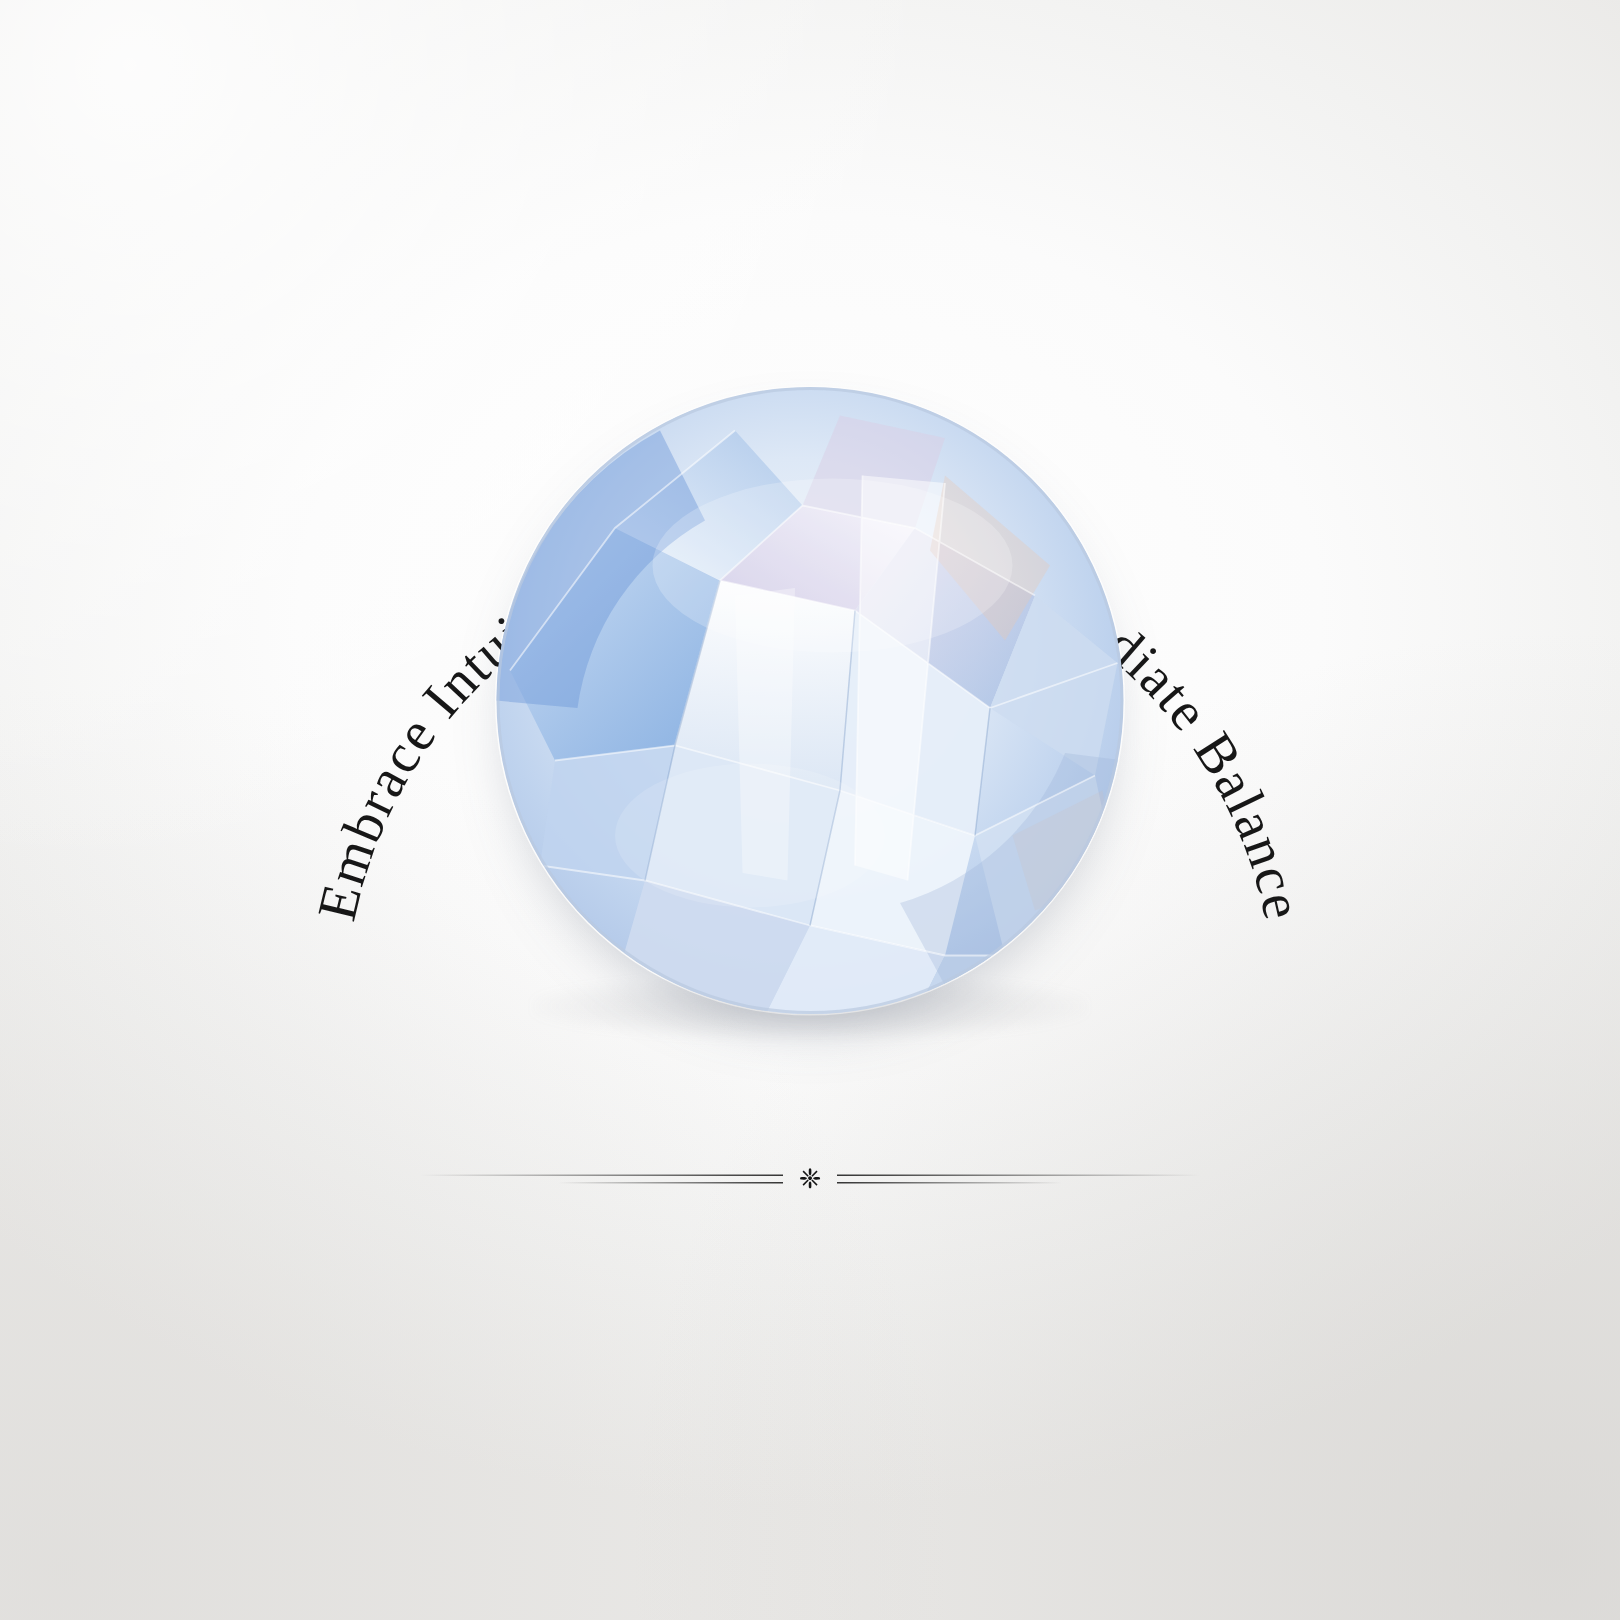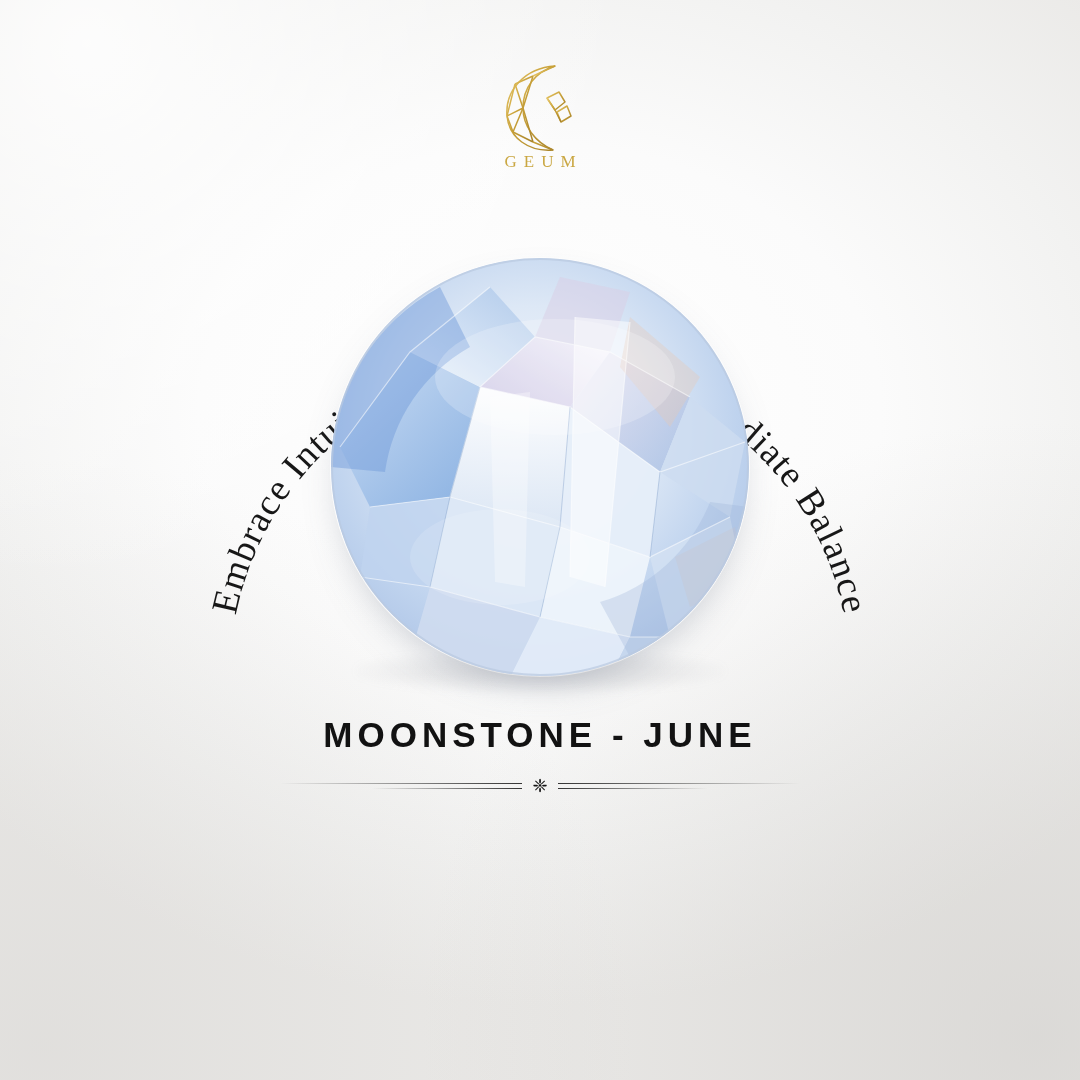--- a/index.html
+++ b/index.html
@@ -155,43 +155,20 @@
     line-height: 1.48;
     color: #161616;
   }
 </style>
 </head>
 <body>
 
 <div class="canvas">
   <div class="vignette"></div>
 
-  <div class="logo-wrap">
-    <svg class="logo-mark" viewBox="0 0 110 100">
-      <defs>
-        <linearGradient id="goldg" x1="0" y1="0" x2="1" y2="1">
-          <stop offset="0%" stop-color="#e8c86a"></stop>
-          <stop offset="45%" stop-color="#c9a23a"></stop>
-          <stop offset="100%" stop-color="#a8832a"></stop>
-        </linearGradient>
-      </defs>
-      <g fill="none" stroke="url(#goldg)" stroke-width="1.5" stroke-linejoin="round">
-
-        <path d="M70 8 C40 10 20 32 22 58 C24 80 44 94 68 92 C50 84 38 68 38 50 C38 30 50 14 70 8 Z"></path>
-
-        <path d="M38 50 L22 58 M38 50 L30 26 M38 50 L28 74 M30 26 L22 58 M28 74 L22 58 M30 26 L48 18 M48 18 L38 50 M28 74 L48 84 M48 84 L38 50"></path>
-        <path d="M48 18 L70 8 M48 84 L68 92"></path>
-
-        <path d="M62 40 L74 34 L80 44 L70 52 Z"></path>
-        <path d="M72 54 L82 48 L86 58 L76 64 Z"></path>
-        <path d="M62 40 L70 52 L76 64"></path>
-      </g>
-    </svg>
-    <div class="logo-text">GEUM</div>
-  </div>
 
   <svg class="arc" viewBox="0 0 720 600">
     <defs>
       <path id="arcpath" d="M 55 470 A 310 310 0 0 1 665 470"></path>
     </defs>
     <text text-anchor="middle">
       <textPath href="#arcpath" startOffset="50%">Embrace Intuition . Cultivate Calm . Radiate Balance</textPath>
     </text>
   </svg>
 
@@ -268,21 +245,20 @@
           <path d="M150,130 L120,240 M240,150 L230,270 M330,215 L320,300 M210,360 L230,270 M100,330 L120,240"></path>
         </g>
 
         <ellipse cx="225" cy="120" rx="120" ry="58" fill="#ffffff" opacity=".22"></ellipse>
         <ellipse cx="170" cy="300" rx="90" ry="48" fill="#ffffff" opacity=".14"></ellipse>
       </g>
       <circle cx="210" cy="210" r="208" fill="none" stroke="#b9c9df" stroke-opacity=".7" stroke-width="2"></circle>
     </svg>
   </div>
 
-  <div class="title">MOONSTONE - JUNE</div>
 
   <div class="divider">
     <span class="line left"></span>
     <span class="orn">❈</span>
     <span class="line right"></span>
   </div>
 
 </div>
 
 </body></html>

